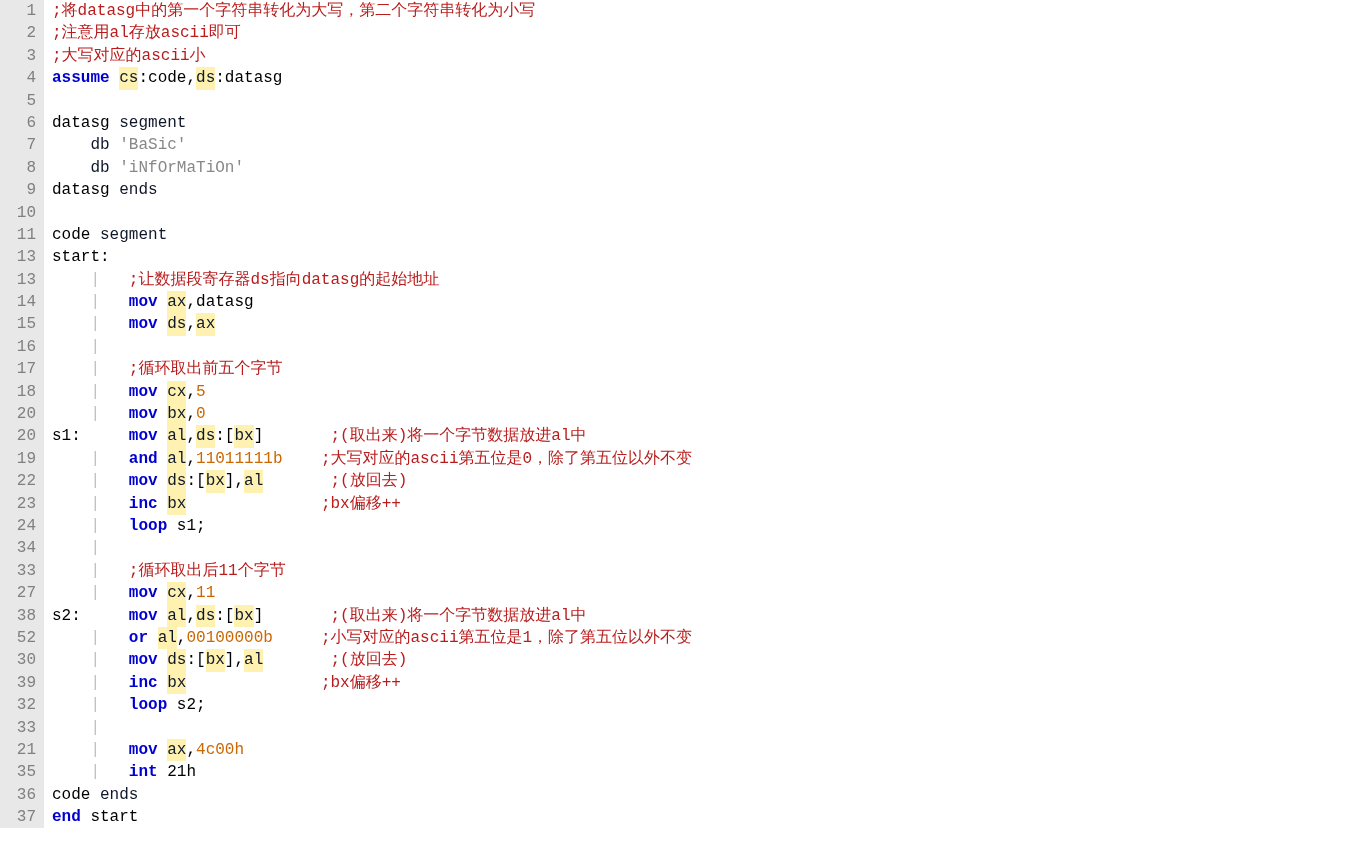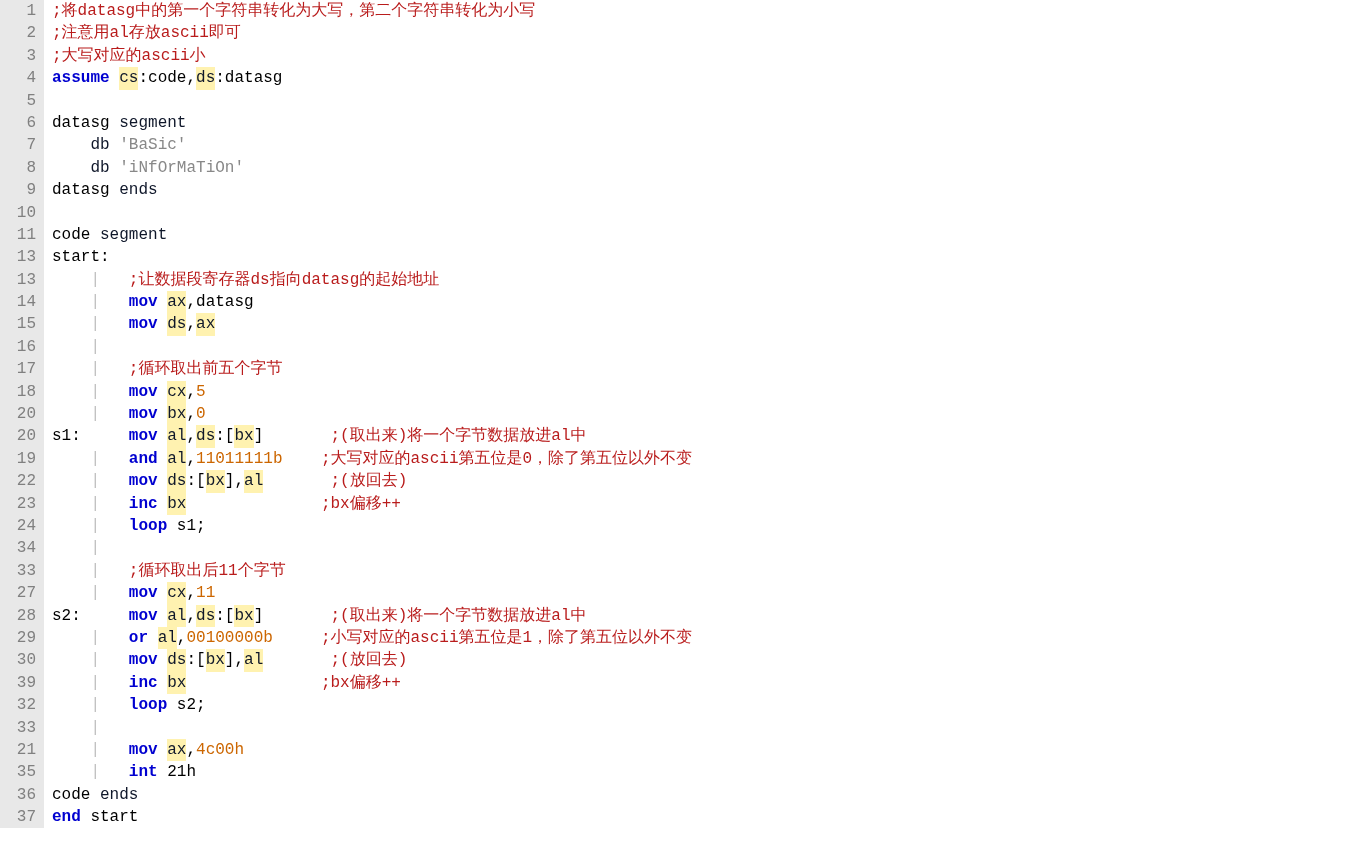--- a/index.html
+++ b/index.html
@@ -62,22 +62,22 @@
     <div>18</div>
     <div>20</div>
     <div>20</div>
     <div>19</div>
     <div>22</div>
     <div>23</div>
     <div>24</div>
     <div>34</div>
     <div>33</div>
     <div>27</div>
-    <div>28</div>
-    <div>29</div>
+    <div>38</div>
+    <div>52</div>
     <div>30</div>
     <div>39</div>
     <div>32</div>
     <div>33</div>
     <div>21</div>
     <div>35</div>
     <div>36</div>
     <div>37</div>
   </div>
 <div class="code" id="code"><div class="code-line"><span class="comment">;将datasg中的第一个字符串转化为大写，第二个字符串转化为小写</span></div><div class="code-line"><span class="comment">;注意用al存放ascii即可</span></div><div class="code-line"><span class="comment">;大写对应的ascii小</span></div><div class="code-line"><span class="keyword">assume</span><span> </span><span class="kw-light hl">cs</span><span>:code,</span><span class="kw-light hl">ds</span><span>:datasg</span></div><div class="code-line"></div><div class="code-line"><span>datasg </span><span class="kw-light">segment</span></div><div class="code-line"><span>    </span><span class="kw-light">db</span><span> </span><span class="str">'BaSic'</span></div><div class="code-line"><span>    </span><span class="kw-light">db</span><span> </span><span class="str">'iNfOrMaTiOn'</span></div><div class="code-line"><span>datasg </span><span class="kw-light">ends</span></div><div class="code-line"></div><div class="code-line"><span>code </span><span class="kw-light">segment</span></div><div class="code-line"><span>start:</span></div><div class="code-line"><span class="guide">    </span><span class="guide">|</span><span>   </span><span class="comment">;让数据段寄存器ds指向datasg的起始地址</span></div><div class="code-line"><span class="guide">    </span><span class="guide">|</span><span>   </span><span class="keyword">mov</span><span> </span><span class="kw-light hl">ax</span><span>,datasg</span></div><div class="code-line"><span class="guide">    </span><span class="guide">|</span><span>   </span><span class="keyword">mov</span><span> </span><span class="kw-light hl">ds</span><span>,</span><span class="kw-light hl">ax</span></div><div class="code-line"><span class="guide">    </span><span class="guide">|</span></div><div class="code-line"><span class="guide">    </span><span class="guide">|</span><span>   </span><span class="comment">;循环取出前五个字节</span></div><div class="code-line"><span class="guide">    </span><span class="guide">|</span><span>   </span><span class="keyword">mov</span><span> </span><span class="kw-light hl">cx</span><span>,</span><span class="num">5</span></div><div class="code-line"><span class="guide">    </span><span class="guide">|</span><span>   </span><span class="keyword">mov</span><span> </span><span class="kw-light hl">bx</span><span>,</span><span class="num">0</span></div><div class="code-line"><span>s1:     </span><span class="keyword">mov</span><span> </span><span class="kw-light hl">al</span><span>,</span><span class="kw-light hl">ds</span><span>:[</span><span class="kw-light hl">bx</span><span>]       </span><span class="comment">;(取出来)将一个字节数据放进al中</span></div><div class="code-line"><span class="guide">    </span><span class="guide">|</span><span>   </span><span class="keyword">and</span><span> </span><span class="kw-light hl">al</span><span>,</span><span class="num">11011111b</span><span>    </span><span class="comment">;大写对应的ascii第五位是0，除了第五位以外不变</span></div><div class="code-line"><span class="guide">    </span><span class="guide">|</span><span>   </span><span class="keyword">mov</span><span> </span><span class="kw-light hl">ds</span><span>:[</span><span class="kw-light hl">bx</span><span>],</span><span class="kw-light hl">al</span><span>       </span><span class="comment">;(放回去)</span></div><div class="code-line"><span class="guide">    </span><span class="guide">|</span><span>   </span><span class="keyword">inc</span><span> </span><span class="kw-light hl">bx</span><span>              </span><span class="comment">;bx偏移++</span></div><div class="code-line"><span class="guide">    </span><span class="guide">|</span><span>   </span><span class="keyword">loop</span><span> s1;</span></div><div class="code-line"><span class="guide">    </span><span class="guide">|</span></div><div class="code-line"><span class="guide">    </span><span class="guide">|</span><span>   </span><span class="comment">;循环取出后11个字节</span></div><div class="code-line"><span class="guide">    </span><span class="guide">|</span><span>   </span><span class="keyword">mov</span><span> </span><span class="kw-light hl">cx</span><span>,</span><span class="num">11</span></div><div class="code-line"><span>s2:     </span><span class="keyword">mov</span><span> </span><span class="kw-light hl">al</span><span>,</span><span class="kw-light hl">ds</span><span>:[</span><span class="kw-light hl">bx</span><span>]       </span><span class="comment">;(取出来)将一个字节数据放进al中</span></div><div class="code-line"><span class="guide">    </span><span class="guide">|</span><span>   </span><span class="keyword">or</span><span> </span><span class="kw-light hl">al</span><span>,</span><span class="num">00100000b</span><span>     </span><span class="comment">;小写对应的ascii第五位是1，除了第五位以外不变</span></div><div class="code-line"><span class="guide">    </span><span class="guide">|</span><span>   </span><span class="keyword">mov</span><span> </span><span class="kw-light hl">ds</span><span>:[</span><span class="kw-light hl">bx</span><span>],</span><span class="kw-light hl">al</span><span>       </span><span class="comment">;(放回去)</span></div><div class="code-line"><span class="guide">    </span><span class="guide">|</span><span>   </span><span class="keyword">inc</span><span> </span><span class="kw-light hl">bx</span><span>              </span><span class="comment">;bx偏移++</span></div><div class="code-line"><span class="guide">    </span><span class="guide">|</span><span>   </span><span class="keyword">loop</span><span> s2;</span></div><div class="code-line"><span class="guide">    </span><span class="guide">|</span></div><div class="code-line"><span class="guide">    </span><span class="guide">|</span><span>   </span><span class="keyword">mov</span><span> </span><span class="kw-light hl">ax</span><span>,</span><span class="num">4c00h</span></div><div class="code-line"><span class="guide">    </span><span class="guide">|</span><span>   </span><span class="keyword">int</span><span> 21h</span></div><div class="code-line"><span>code </span><span class="kw-light">ends</span></div><div class="code-line"><span class="keyword">end</span><span> start</span></div></div>

